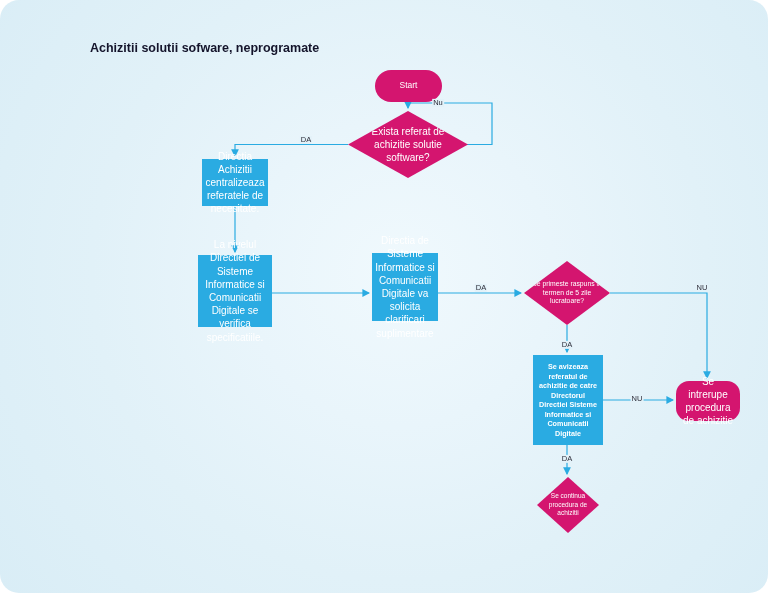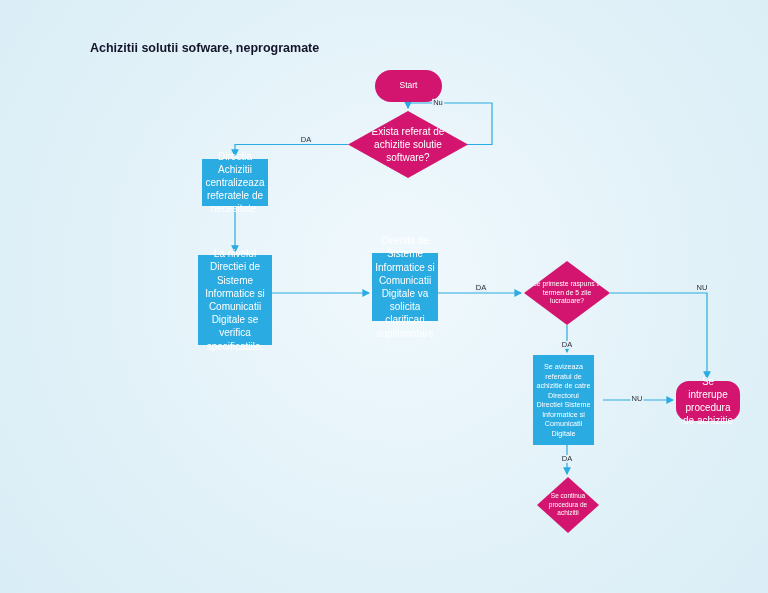--- a/index.html
+++ b/index.html
@@ -3,20 +3,21 @@
 <meta charset="utf-8">
 <style>
   html,body{margin:0;padding:0;}
   body{font-family:"Liberation Sans","DejaVu Sans",sans-serif;}
   .canvas{
     position:relative;
     width:768px;height:593px;
     overflow:hidden;
     background:
       radial-gradient(circle at 52% 46%, #f0f9fd 0%, #e9f5fb 30%, #e1f1f8 60%, #d9edf6 100%);
+    border-radius: 19px;
   }
   .title{
     position:absolute;left:90px;top:41px;
     font-size:12.5px;font-weight:bold;color:#14142b;
     white-space:nowrap;
   }
   .node{
     position:absolute;
     display:flex;align-items:center;justify-content:center;
     text-align:center;color:#fff;
@@ -25,24 +26,24 @@
   }
   .pink{background:var(--pink,#d4156f);}
   .blue{background:var(--blue,#2aabe2);}
   .stadium{border-radius:16px;}
   .rounded{border-radius:13px;padding:12px 6px;}
   .rect{padding:16px 3px;}
   .diamond{clip-path:polygon(50% 0,100% 50%,50% 100%,0 50%);}
   .n-start{left:375px;top:38px;width:67px;height:32px;font-size:8.5px;margin-top:32px;}
   .n-d1{left:348px;top:111px;width:120px;height:67px;padding:0 16px;}
   .n-box1{left:202px;top:159px;width:66px;height:47px;}
-  .n-box2{left:198px;top:255px;width:74px;height:90px;}
+  .n-box2{left:198px;top:255px;width:74px;height:72px;}
   .n-box3{left:372px;top:253px;width:66px;height:68px;}
   .n-d2{left:524px;top:261px;width:86px;height:64px;font-size:6.8px;padding:0 8px;}
-  .n-box4{left:533px;top:355px;width:61px;height:90px;font-size:7.2px;}
+  .n-box4{left:533px;top:355px;width:70px;height:90px;font-size:7.2px;font-weight:bold;}
   .n-stop{left:676px;top:381px;width:64px;height:40px;}
   .n-d3{left:537px;top:477px;width:62px;height:56px;font-size:6.5px;padding:0 3px;}
   svg.wires{position:absolute;left:0;top:0;width:768px;height:593px;}
   .edge{stroke:var(--line,#2aabe2);stroke-width:1.2;fill:none;}
   .arrowhead{fill:var(--line,#2aabe2);}
   .elabel{
     position:absolute;transform:translate(-50%,-50%);
     font-size:7.5px;color:#2e2e3a;
     background:var(--bg,#e3f2f9);
     padding:0 1px;line-height:1.1;

